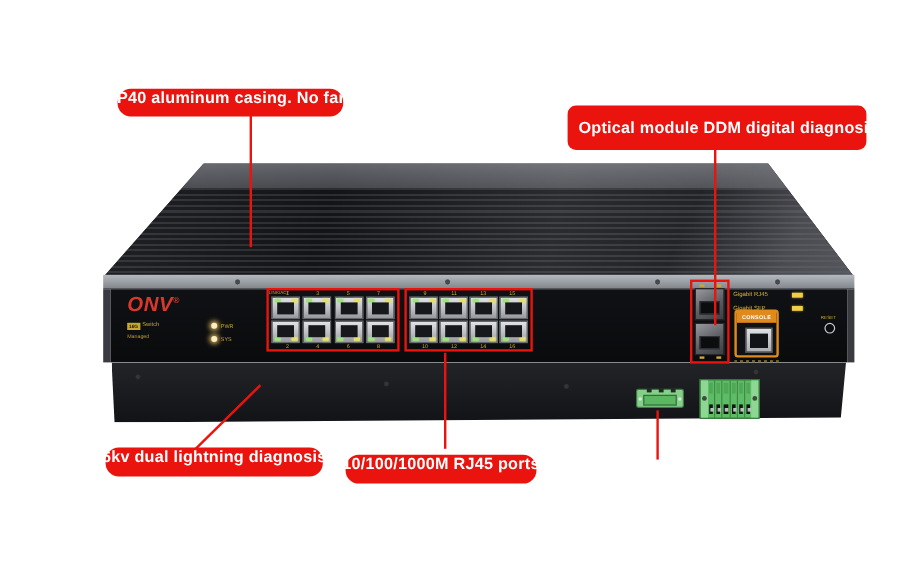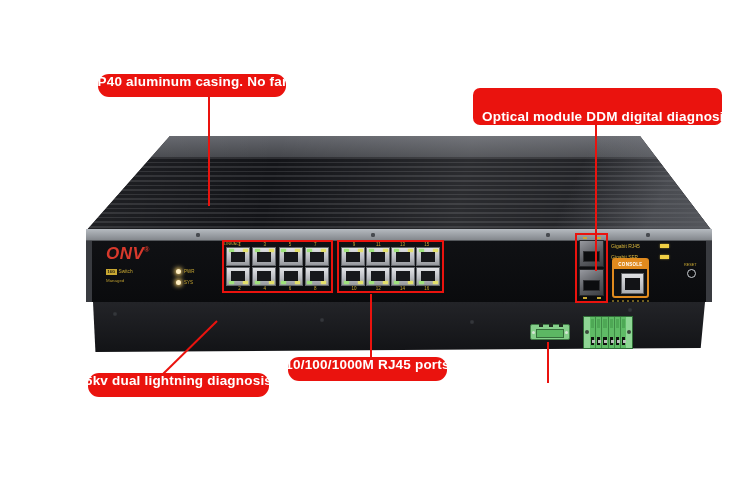--- a/index.html
+++ b/index.html
@@ -5,24 +5,24 @@
   html,body{margin:0;padding:0;background:#fff;}
   .canvas{position:relative;width:750px;height:482px;background:#ffffff;overflow:hidden;
           font-family:"Liberation Sans",sans-serif;}
 
   
   .lbl{position:absolute;background:#ea130e;color:#fff;font-weight:bold;font-size:13.5px;
        display:flex;align-items:flex-start;justify-content:center;border-radius:11px;
        letter-spacing:.2px;white-space:nowrap;z-index:30;}
   #lbl-casing{left:98px;top:74px;width:188px;height:23px;}
   #lbl-optical{left:473px;top:88px;width:249px;height:37px;border-radius:7px;
-               flex-direction:column;align-items:flex-start;justify-content:flex-end;
+               flex-direction:column;align-items:flex-start;justify-content:center;
                padding-left:9px;box-sizing:border-box;line-height:17px;}
   #lbl-lightning{left:88px;top:373px;width:181px;height:24px;}
-  #lbl-rj45{left:288px;top:357px;width:159px;height:24px;}
+  #lbl-rj45{left:288px;top:379px;width:159px;height:24px;}
   #lbl-power{left:473px;top:382px;width:158px;height:24px;}
   svg.lines{position:absolute;left:0;top:0;z-index:25;pointer-events:none;}
 
   
   .top3d{position:absolute;left:86px;top:136px;width:626px;height:95px;
          clip-path:polygon(13.4% 0,88.5% 0,100% 100%,0 100%);background:#1a1b1e;z-index:5;}
   .top3d .band{position:absolute;left:0;right:0;top:0;height:21px;
                background:linear-gradient(#63656b,#45474c);}
   .top3d .fins{position:absolute;left:0;right:0;top:21px;bottom:0;
                background:repeating-linear-gradient(180deg,#2c2d31 0 1.7px,#131418 1.7px 4.6px);}

